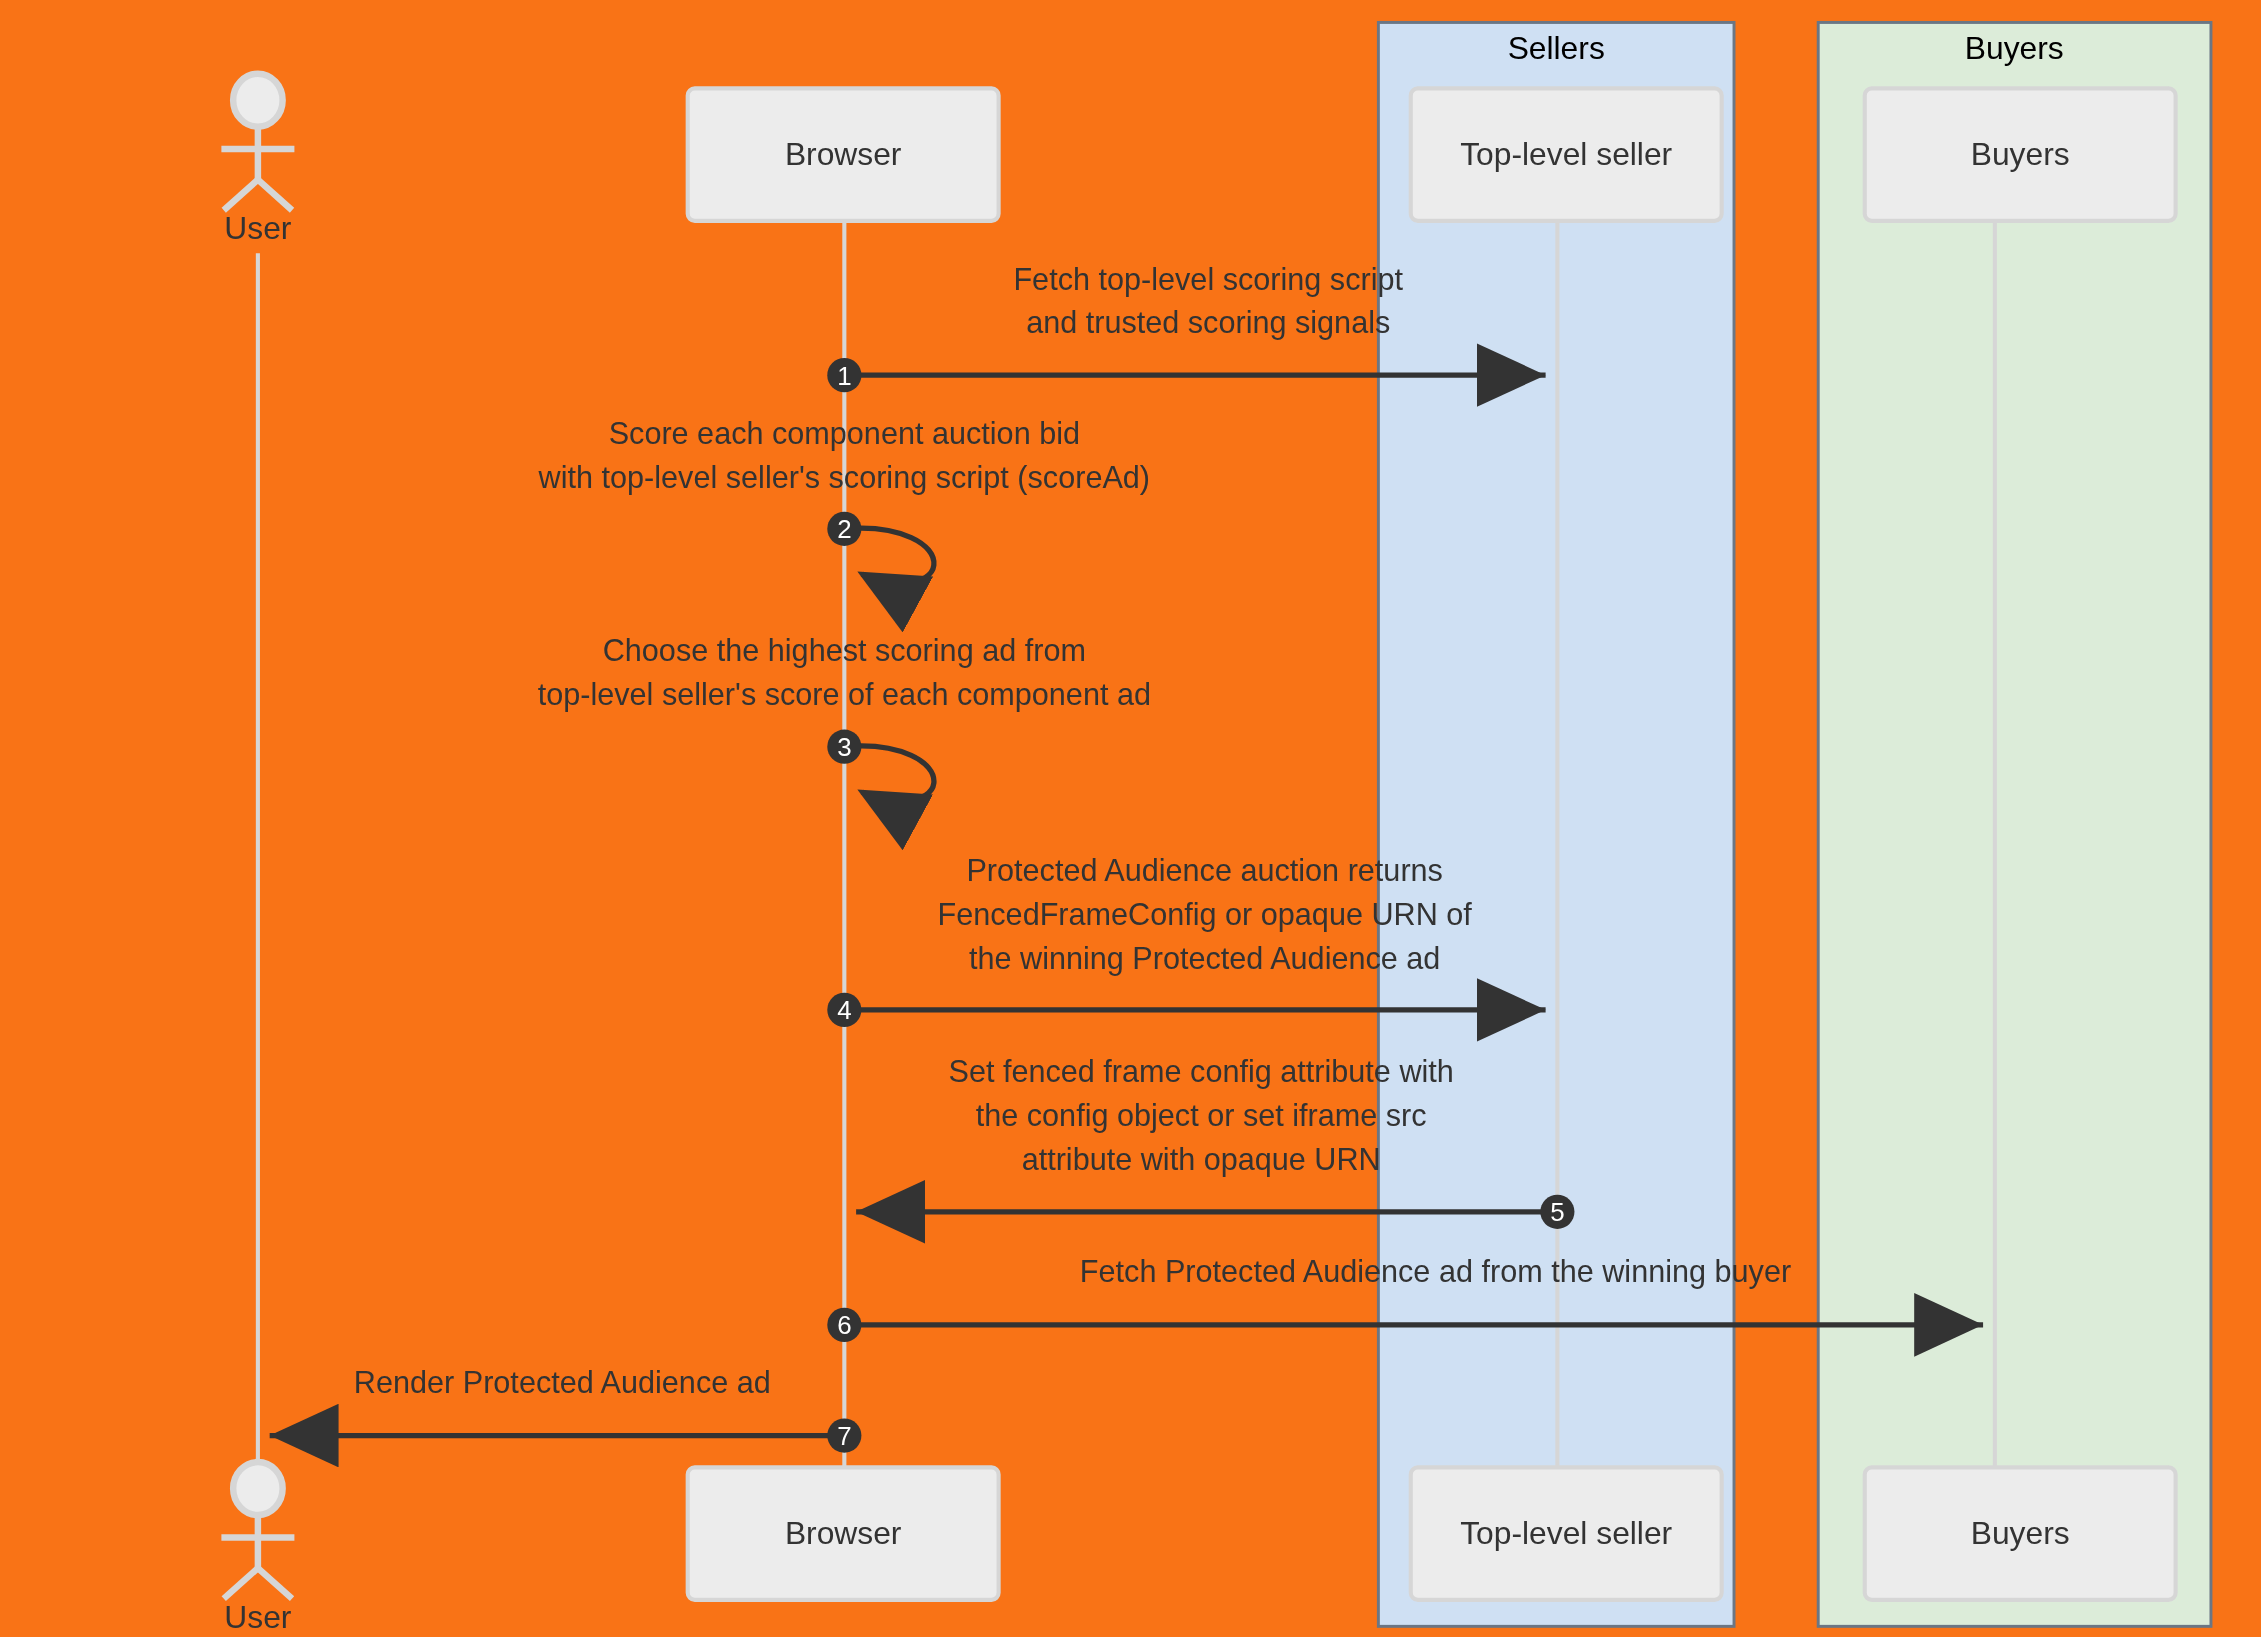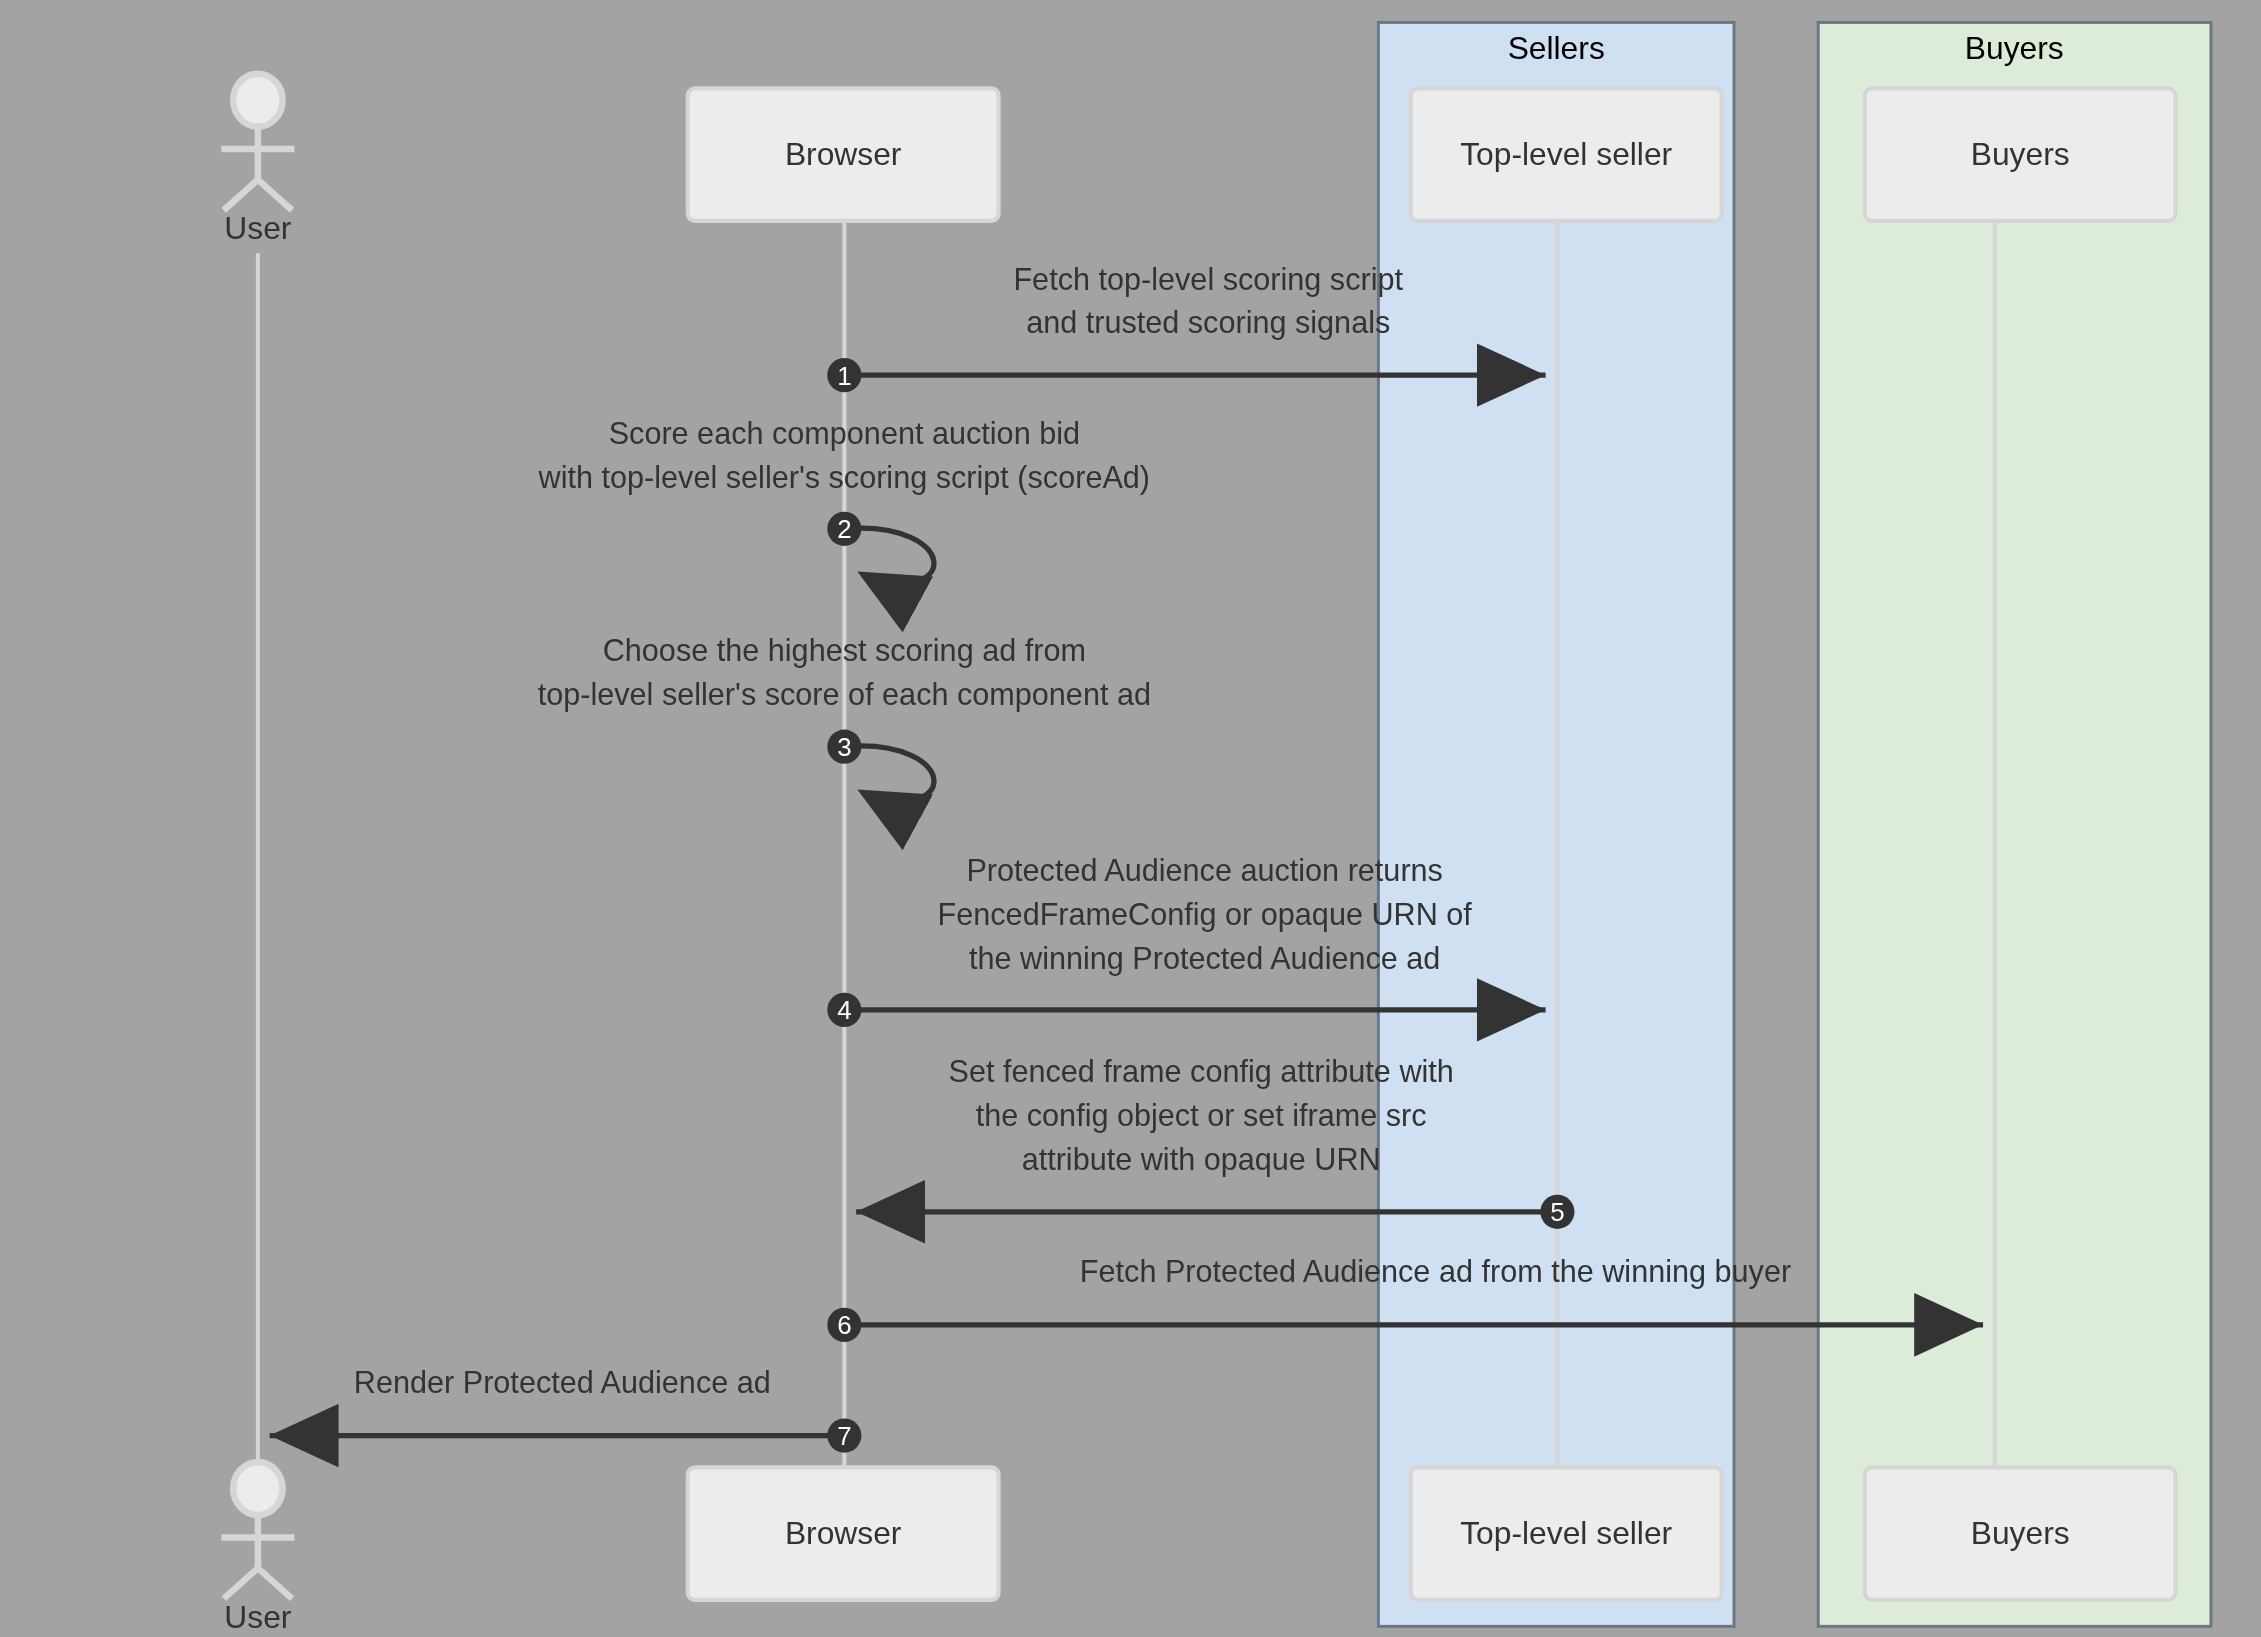--- a/index.html
+++ b/index.html
@@ -8,21 +8,21 @@
     padding: 0;
     background: #ffffff;
   }
   body {
     font-family: "Liberation Sans", sans-serif;
   }
   #canvas {
     position: relative;
     width: 2261px;
     height: 1637px;
-    background: #a3a3a3;
+    background: #f97316;
     overflow: hidden;
   }
   svg#diagram {
     position: absolute;
     top: 0;
     left: 0;
     width: 2261px;
     height: 1637px;
   }
   .grp-label {

